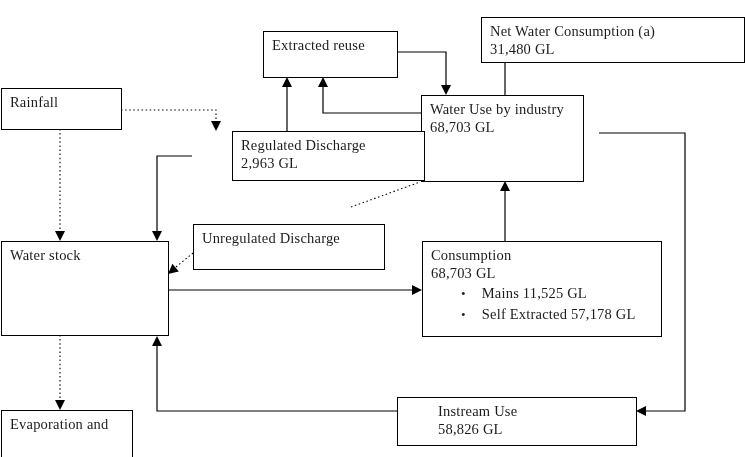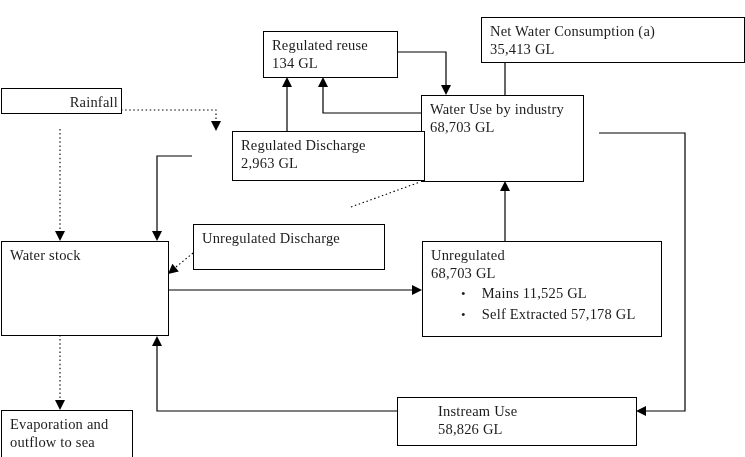--- a/index.html
+++ b/index.html
@@ -22,21 +22,21 @@
     line-height:18px;
     letter-spacing:0.2px;
     z-index:2;
   }
   .line{display:block;white-space:nowrap;}
   .brow{display:flex;align-items:baseline;padding-left:30px;margin-top:2px;white-space:nowrap;}
   .bullet{margin-right:16px;font-size:13px;}
   
   #b-nwc        {left:481px;top:17px;  width:264px;height:46px;}
   #b-effluent   {left:263px;top:31px; width:135px;height:47px;}
-  #b-rainfall   {left:1px;  top:88px; width:121px;height:26px;text-align:right;}
+  #b-rainfall   {left:1px;  top:88px; width:121px;height:42px;}
   #b-wateruse   {left:421px;top:95px; width:163px;height:87px;}
   #b-regulated  {left:192px;top:131px;width:193px;height:50px;margin-left:40px;}
   #b-unregulated{left:193px;top:224px;width:192px;height:46px;}
   #b-waterstock {left:1px;  top:241px;width:168px;height:95px;}
   #b-extractions{left:422px;top:241px;width:240px;height:96px;}
   #b-instream   {left:397px;top:397px;width:240px;height:49px;padding-left:40px;}
   #b-evaporation{left:1px;  top:410px;width:132px;height:56px;}
   .sline{stroke:#000000;stroke-width:1.2;fill:none;}
   .dline{stroke:#000000;stroke-width:1.1;fill:none;stroke-dasharray:1.5 2.6;}
   .ahead{fill:#000000;stroke:none;}
@@ -88,26 +88,25 @@
     <polygon class="ahead" points="60,410 55,400 65,400"></polygon>
 
     <polyline class="dline" points="193,253 176,267"></polyline>
     <polygon class="ahead" points="168,274 172.4,263.8 178.8,271.4"></polygon>
 
     <polyline class="dline" points="351,207 420,182"></polyline>
   </svg>
 
   <div class="box" id="b-nwc">
     <span class="line">Net Water Consumption (a)</span>
-    <span class="line">35,413 GL</span>
+    <span class="line">31,480 GL</span>
   </div>
 
   <div class="box" id="b-effluent">
-    <span class="line">Regulated reuse</span>
-    <span class="line">134 GL</span>
+    <span class="line">Extracted reuse</span>
   </div>
 
   <div class="box" id="b-rainfall">
     <span class="line">Rainfall</span>
   </div>
 
   <div class="box" id="b-wateruse">
     <span class="line">Water Use by industry</span>
     <span class="line">68,703 GL</span>
   </div>
@@ -119,35 +118,34 @@
 
   <div class="box" id="b-unregulated">
     <span class="line">Unregulated Discharge</span>
   </div>
 
   <div class="box" id="b-waterstock">
     <span class="line">Water stock</span>
   </div>
 
   <div class="box" id="b-extractions">
-    <span class="line">Unregulated</span>
+    <span class="line">Consumption</span>
     <span class="line">68,703 GL</span>
     <span class="brow">
       <span class="bullet">•</span>
       <span>Mains 11,525 GL</span>
     </span>
     <span class="brow">
       <span class="bullet">•</span>
       <span>Self Extracted 57,178 GL</span>
     </span>
   </div>
 
   <div class="box" id="b-instream">
     <span class="line">Instream Use</span>
     <span class="line">58,826 GL</span>
   </div>
 
   <div class="box" id="b-evaporation">
     <span class="line">Evaporation and</span>
-    <span class="line">outflow to sea</span>
   </div>
 
 </div>
 
 </body></html>

